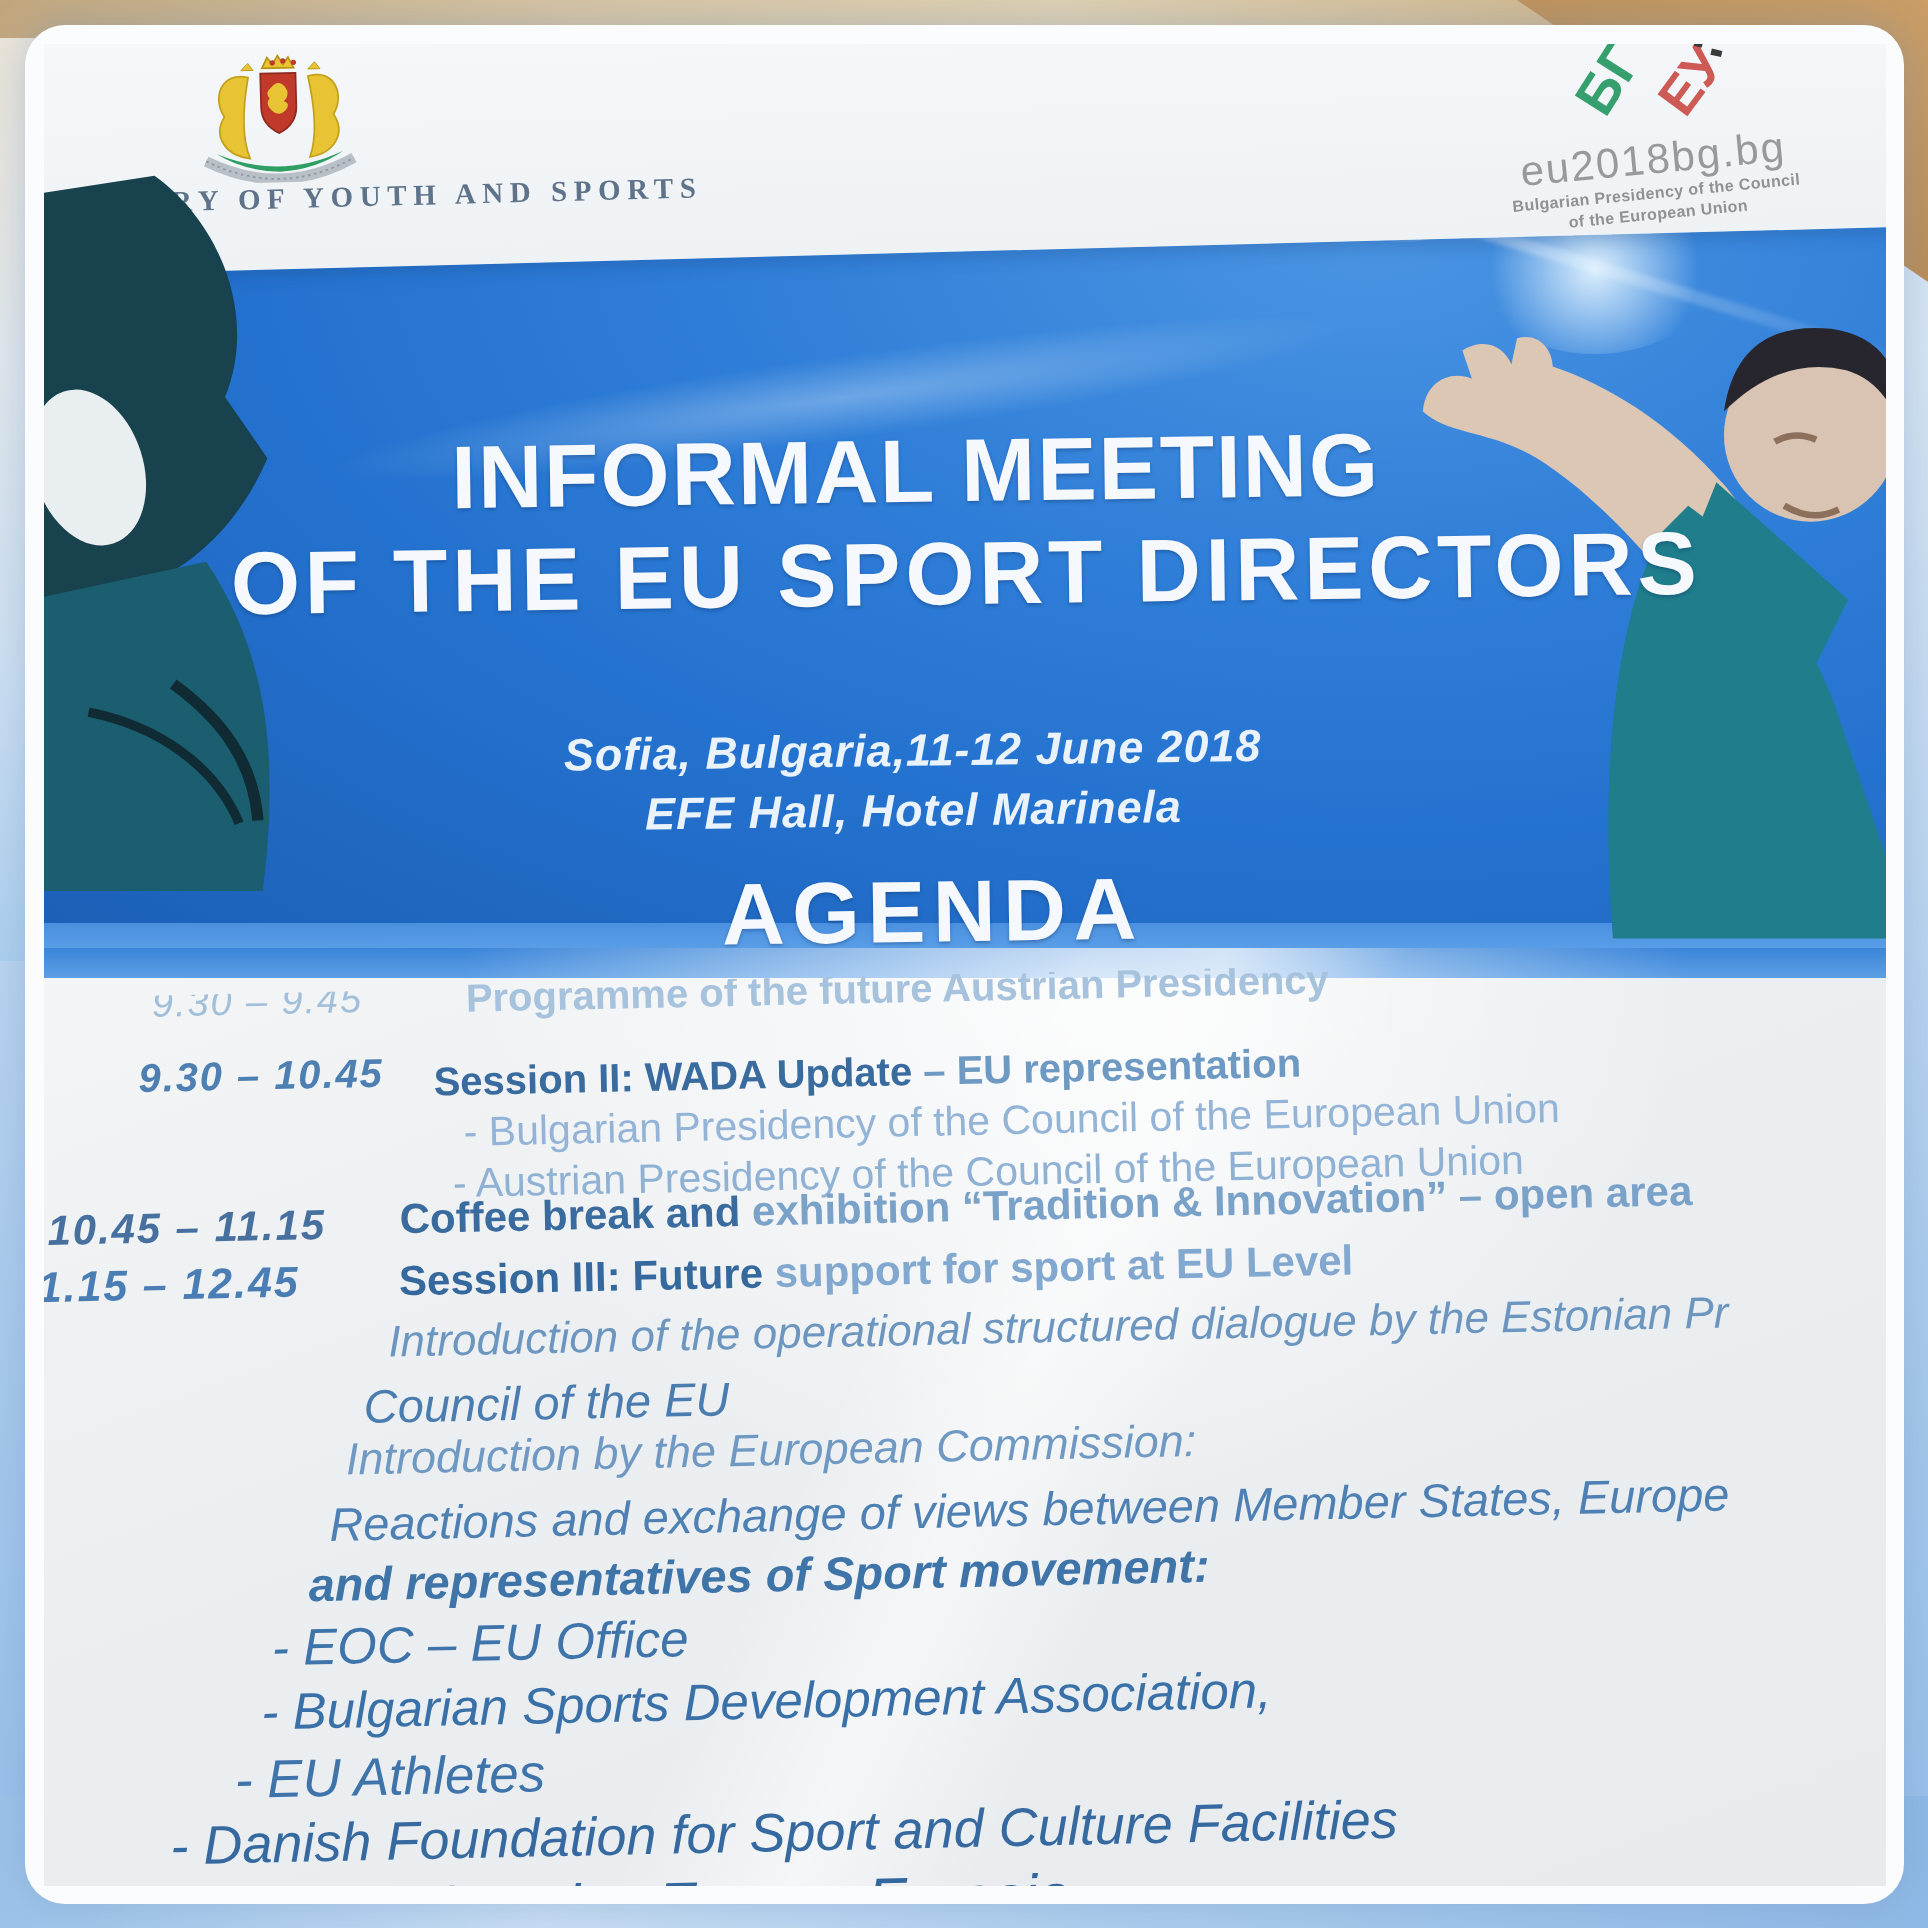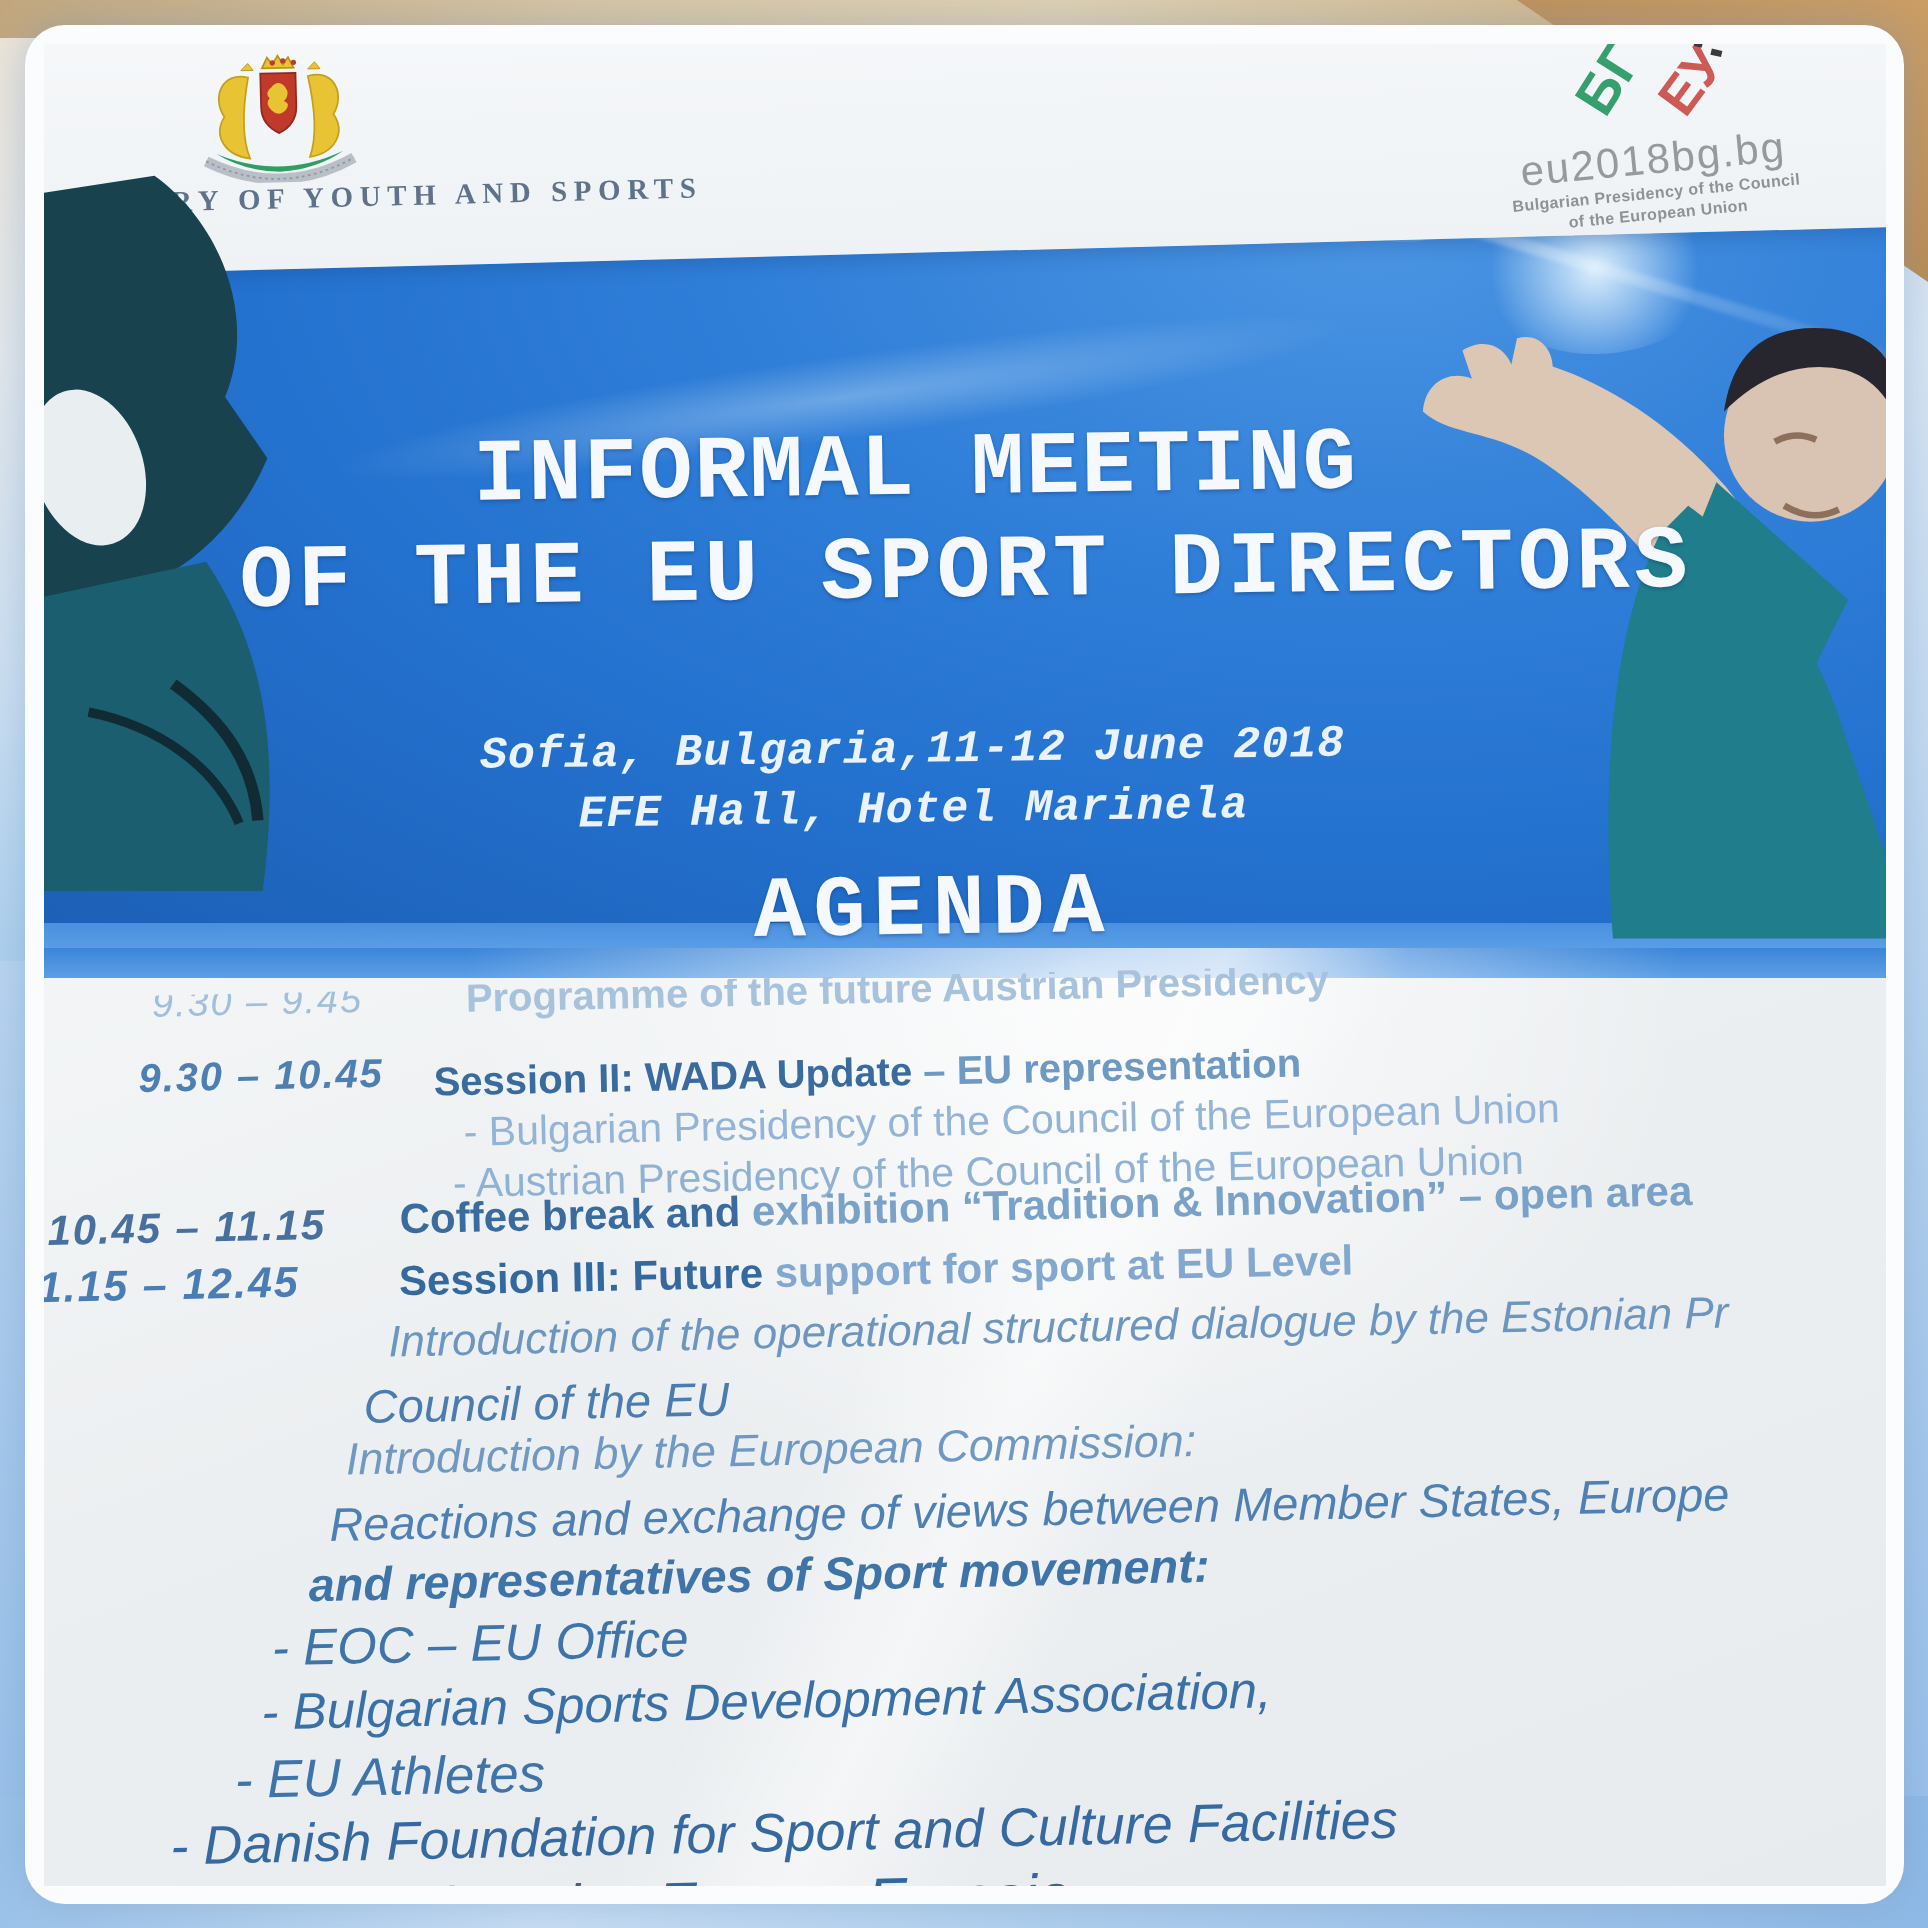--- a/index.html
+++ b/index.html
@@ -15,21 +15,21 @@
   .bg-left-pale{left:0;top:38px;width:66px;height:923px;
     background:linear-gradient(180deg,#ece5d8,#e3e8ec 35%,#cde0f2 70%,#add0ee);}
   .bg-bottom-glow{left:0;bottom:0;width:1928px;height:132px;
     background:linear-gradient(90deg,#9cc3e9,#d2e4f6 28%,#b2d1ef 58%,#8db8e6);opacity:.85;}
   
   .frame{left:24.5px;top:24.5px;width:1879px;height:1879px;background:#fbfcfd;border-radius:40px;
     overflow:hidden;box-shadow:0 0 43px rgba(110,145,190,.4);}
   
   .panel-top{left:19px;top:19px;width:1842px;height:904px;overflow:hidden;background:#2472cf;}
   .banner{position:absolute;inset:0;
-    background:radial-gradient(ellipse at 72% 22%,#4a94e2 0%,#2f7ed8 34%,#2472cf 60%,#1c5fb6 100%);font-family:Liberation Mono, monospace;}
+    background:radial-gradient(ellipse at 72% 22%,#4a94e2 0%,#2f7ed8 34%,#2472cf 60%,#1c5fb6 100%);}
   .banner-strip{position:absolute;left:0;bottom:0;width:100%;height:24.5px;
     background:linear-gradient(180deg,#4f95e2,#5fa3ea);opacity:.9;}
   .flare1{position:absolute;left:508px;top:113px;width:1412px;height:13px;
     background:linear-gradient(90deg,transparent,rgba(255,255,255,.55),transparent);
     transform:rotate(17deg);filter:blur(1.9px);}
   .flare2{position:absolute;left:282px;top:311px;width:1036px;height:85px;
     background:radial-gradient(ellipse at center,rgba(220,240,255,.35),transparent 70%);
     transform:rotate(-8deg);}
   .glow-dot{position:absolute;border-radius:50%;background:radial-gradient(circle,rgba(235,248,255,.9),rgba(160,210,250,0) 70%);}
   .cover-header{position:absolute;left:-28px;top:-40px;width:1930px;height:247px;

